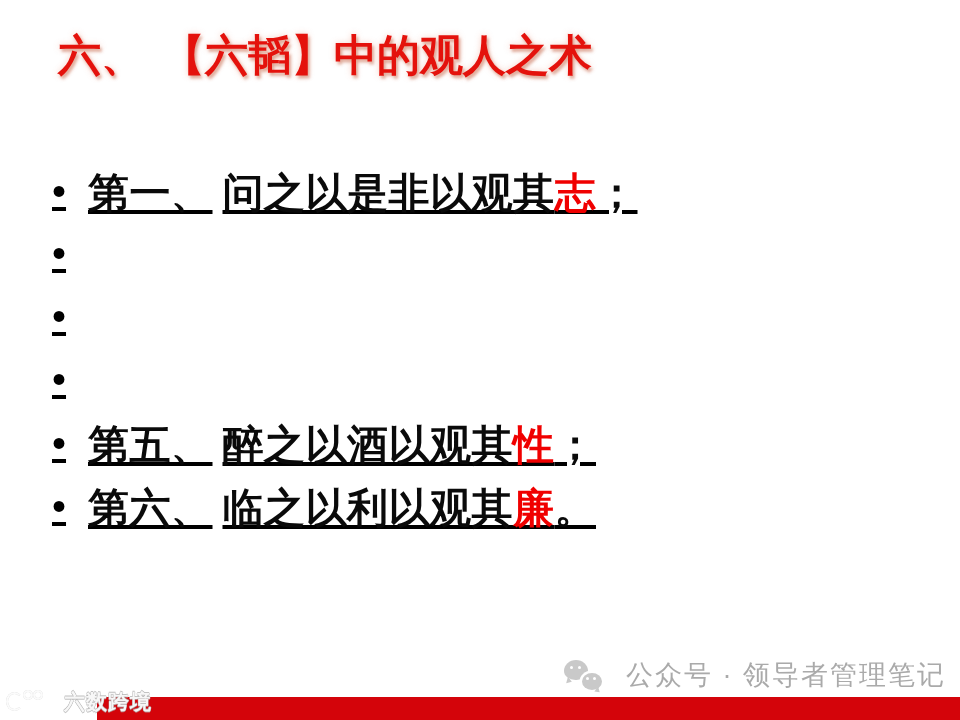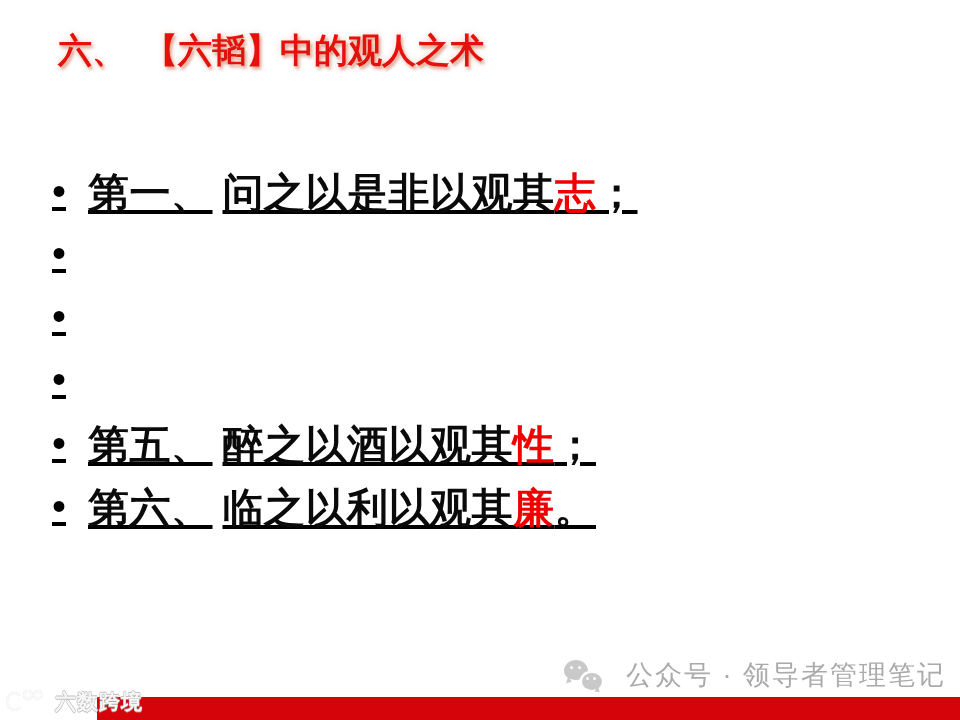--- a/index.html
+++ b/index.html
@@ -19,21 +19,21 @@
     height: 720px;
     background: #ffffff;
     overflow: hidden;
   }
 
   
   #slide-title {
     position: absolute;
     left: 58px;
     top: 32px;
-    font-size: 34px;
+    font-size: 43px;
     font-weight: bold;
     color: #e4120c;
     letter-spacing: 0px;
     white-space: nowrap;
     text-shadow: 2px 3px 3px rgba(190, 90, 60, 0.45),
                  0px 0px 6px rgba(230, 120, 90, 0.35);
     line-height: 1.1;
   }
   #slide-title .title-gap {
     display: inline-block;
@@ -167,21 +167,21 @@
     font-weight: normal;
   }
 
   
   #watermark {
     position: absolute;
     left: 6px;
     bottom: 4px;
     display: flex;
     align-items: center;
-    gap: 7px;
+    gap: 16px;
     pointer-events: none;
   }
   #watermark-logo {
     width: 42px;
     height: 24px;
     position: relative;
     flex: 0 0 42px;
   }
   #watermark-logo .wm-c {
     position: absolute;

